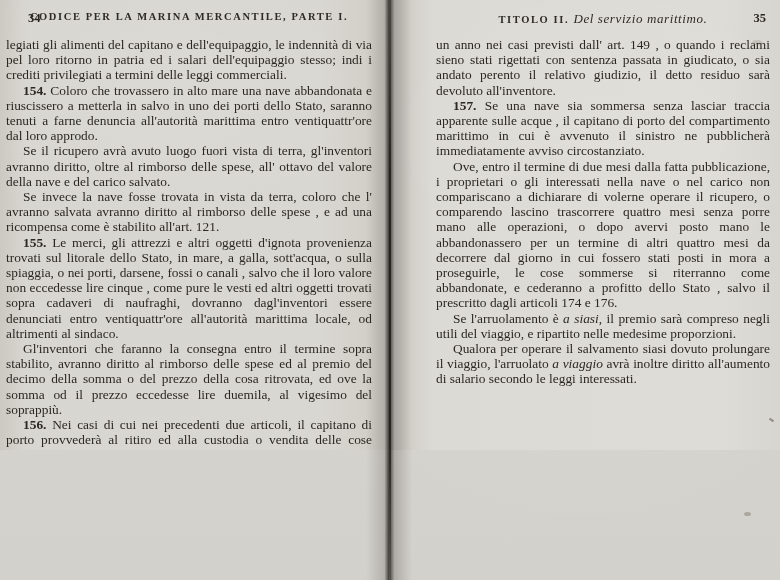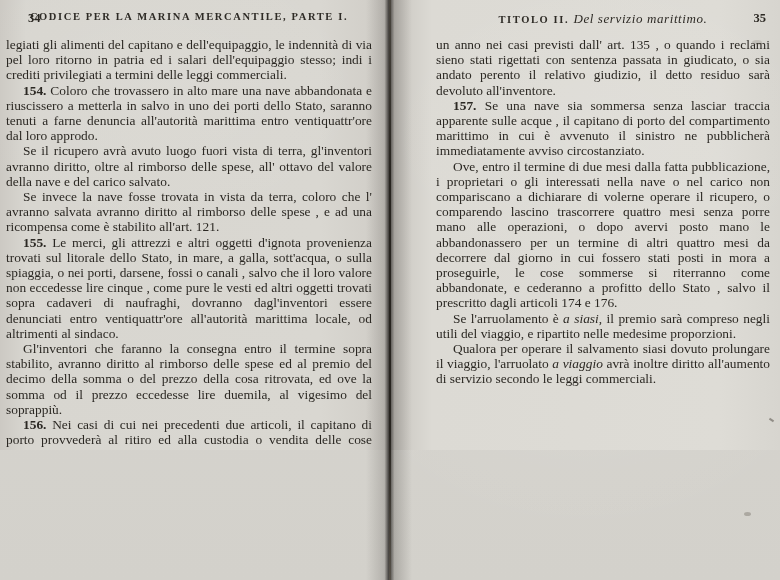--- a/index.html
+++ b/index.html
@@ -85,25 +85,25 @@
         <p class="para indent"><span>Qualora il residuo delle cose ricuperate non sia reclamato dagli aventi diritto, nel termine di anni cinque nei casi previsti dall'art. 134, ed entro quello di</span></p>
       </div>
   </div>
 
   <div class="page page-right">
     <div class="running-header">
       <span class="runtitle"><span>TITOLO II.</span> <span class="italic-part">Del servizio marittimo.</span></span>
       <span class="pagenum">35</span>
     </div>
     <div class="body-text">
-        <p class="para"><span>un anno nei casi previsti dall' art. 135 , o quando i reclami sieno stati rigettati con sentenza passata in giudicato, o sia andato perento il relativo giudizio, il detto residuo sarà devoluto all'inventore.</span></p>
+        <p class="para"><span>un anno nei casi previsti dall' art. 149 , o quando i reclami sieno stati rigettati con sentenza passata in giudicato, o sia andato perento il relativo giudizio, il detto residuo sarà devoluto all'inventore.</span></p>
         <p class="para indent"><span class="seg-bold">157.</span><span> Se una nave sia sommersa senza lasciar traccia apparente sulle acque , il capitano di porto del compartimento marittimo in cui è avvenuto il sinistro ne pubblicherà immediatamente avviso circostanziato.</span></p>
         <p class="para indent"><span>Ove, entro il termine di due mesi dalla fatta pubblicazione, i proprietari o gli interessati nella nave o nel carico non compariscano a dichiarare di volerne operare il ricupero, o comparendo lascino trascorrere quattro mesi senza porre mano alle operazioni, o dopo avervi posto mano le abbandonassero per un termine di altri quattro mesi da decorrere dal giorno in cui fossero stati posti in mora a proseguirle, le cose sommerse si riterranno come abbandonate, e cederanno a profitto dello Stato , salvo il prescritto dagli articoli 174 e 176.</span></p>
         <p class="para indent"><span>Se l'arruolamento è </span><span class="seg-italic">a siasi</span><span>, il premio sarà compreso negli utili del viaggio, e ripartito nelle medesime proporzioni.</span></p>
-        <p class="para indent"><span>Qualora per operare il salvamento siasi dovuto prolungare il viaggio, l'arruolato </span><span class="seg-italic">a viaggio</span><span> avrà inoltre diritto all'aumento di servizio secondo le leggi commerciali.</span></p>
+        <p class="para indent"><span>Qualora per operare il salvamento siasi dovuto prolungare il viaggio, l'arruolato </span><span class="seg-italic">a viaggio</span><span> avrà inoltre diritto all'aumento di salario secondo le leggi interessati.</span></p>
       </div>
   </div>
 
   <div class="gutter"></div>
   <div class="gutter-line"></div>
 
   <div class="speck speck-1"></div>
   <div class="speck speck-2"></div>
   <div class="speck speck-3"></div>
 </div>

